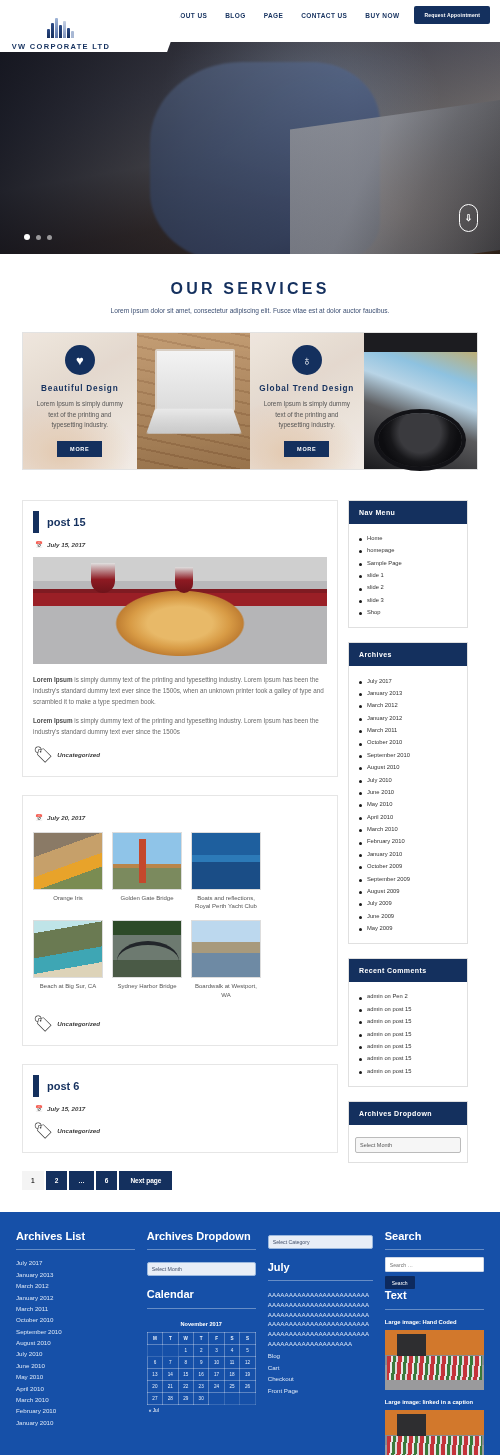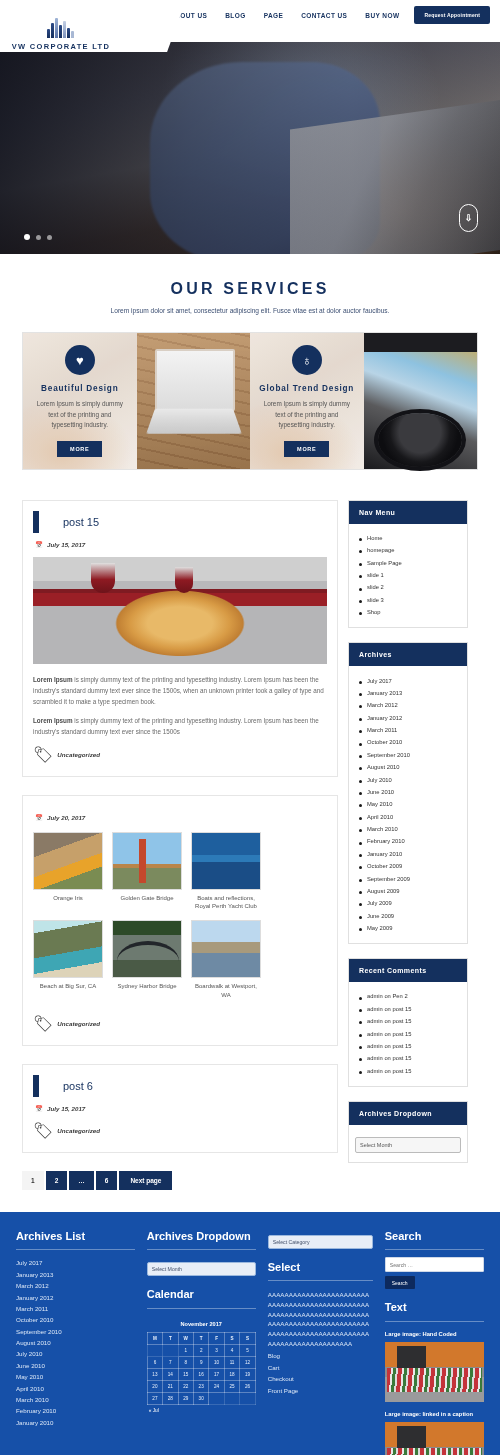--- a/index.html
+++ b/index.html
@@ -273,21 +273,21 @@
   .col-side { width: 120px; }
 
   .post-card {
     border: 1px solid #e6e6e6;
     background:#fff;
     padding: 10px 10px 12px;
     margin-bottom: 18px;
   }
   .post-head { display:flex; align-items:center; gap: 8px; }
   .post-bar { width: 6px; height: 22px; background:#14305e; }
-  .post-title { color:#14305e; font-size: 11px; font-weight: normal; margin-left: 16px; }
+  .post-title { color:#14305e; font-size: 11px; font-weight: bold; }
   .post-meta { display:flex; align-items:center; gap:4px; margin: 8px 0 8px 2px; }
   .post-meta .ico { font-size:6.5px; color:#555; }
   .post-meta .txt { font-size: 6.2px; font-style: italic; font-weight: bold; color:#3a3a3a; }
   .post-photo {
     height: 107px; width: 100%;
     background:
       radial-gradient(ellipse 90px 46px at 50% 62%, #e8b968 0 36%, #d89b45 55%, #c07f33 70%, rgba(0,0,0,0) 72%),
       linear-gradient(180deg,#cfcfcf 0 22%, #b9b9bb 22% 30%, #7f1b22 30% 34%, #9a1f26 34% 46%, #b5b5b7 46% 100%);
     position:relative; overflow:hidden;
   }
@@ -739,38 +739,38 @@
       </table>
       <div class="cal-nav">« Jul</div>
     </div>
 
     <div class="fcol3">
       <div class="selwrap">
         <select class="fsel">
           <option>Select Category</option>
         </select>
       </div>
-      <div class="fh" style="margin-top:12px">Select</div>
+      <div class="fh" style="margin-top:12px">July</div>
       <ul class="flist">
         <li class="pages-blob">AAAAAAAAAAAAAAAAAAAAAAAAAAAAAAAAAAAAAAAAAAAAAAAAAAAAAAAAAAAAAAAAAAAAAAAAAAAAAAAAAAAAAAAAAAAAAAAAAAAAAAAAAAAAAAAAAAAAAAAAAAAAAAAAAAAAAAAAAAAA</li>
         <li>Blog</li>
         <li>Cart</li>
         <li>Checkout</li>
         <li>Front Page</li>
 
       </ul>
     </div>
 
     <div class="fcol4">
       <div class="fh">Search</div>
       <div class="search-row">
         <input class="sinput" type="text" placeholder="Search …" style="">
         <button class="sbtn">Search</button>
       </div>
-      <div class="fh" style="margin-top:12px">Text</div>
+      <div class="fh" style="">Text</div>
       <div class="tcap">Large image: Hand Coded</div>
       <div class="timg"></div>
       <div class="tcap">Large image: linked in a caption</div>
       <div class="timg"></div>
     </div>
 
   </footer>
 
 </div>
 

